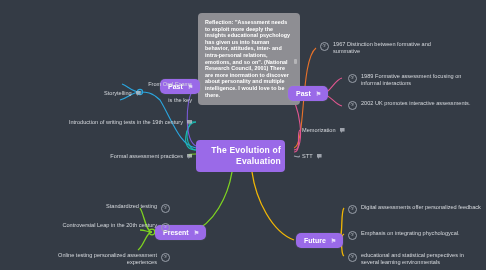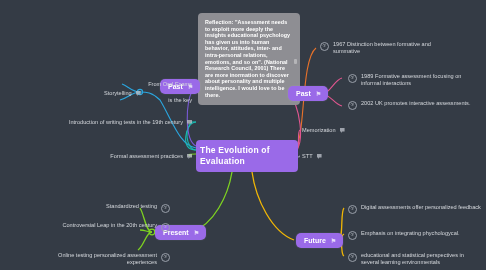--- a/index.html
+++ b/index.html
@@ -10,24 +10,24 @@
     overflow:hidden;
     position:relative;
   }
   #canvas{position:absolute;inset:0;width:486px;height:270px;}
   svg.links{position:absolute;left:0;top:0;width:486px;height:270px;pointer-events:none;}
 
   .node{position:absolute;box-sizing:border-box;}
 
   
   .central{
-    left:196px;top:140px;width:102px;
+    left:196px;top:140px;width:89px;
     background:#9a6ae8;border-radius:4px;
     color:#fff;font-size:8.5px;font-weight:bold;
-    text-align:left;line-height:11px;
+    text-align:right;line-height:11px;
     padding:5px 4px;letter-spacing:.2px;
   }
 
   
   .pill{
     background:#9a6ae8;border-radius:5px;color:#fff;
     font-size:7px;font-weight:bold;padding:4px 7px 4px 8px;
     display:flex;align-items:center;gap:5px;
     box-shadow:0 0 0 1px rgba(255,255,255,.04);
   }

